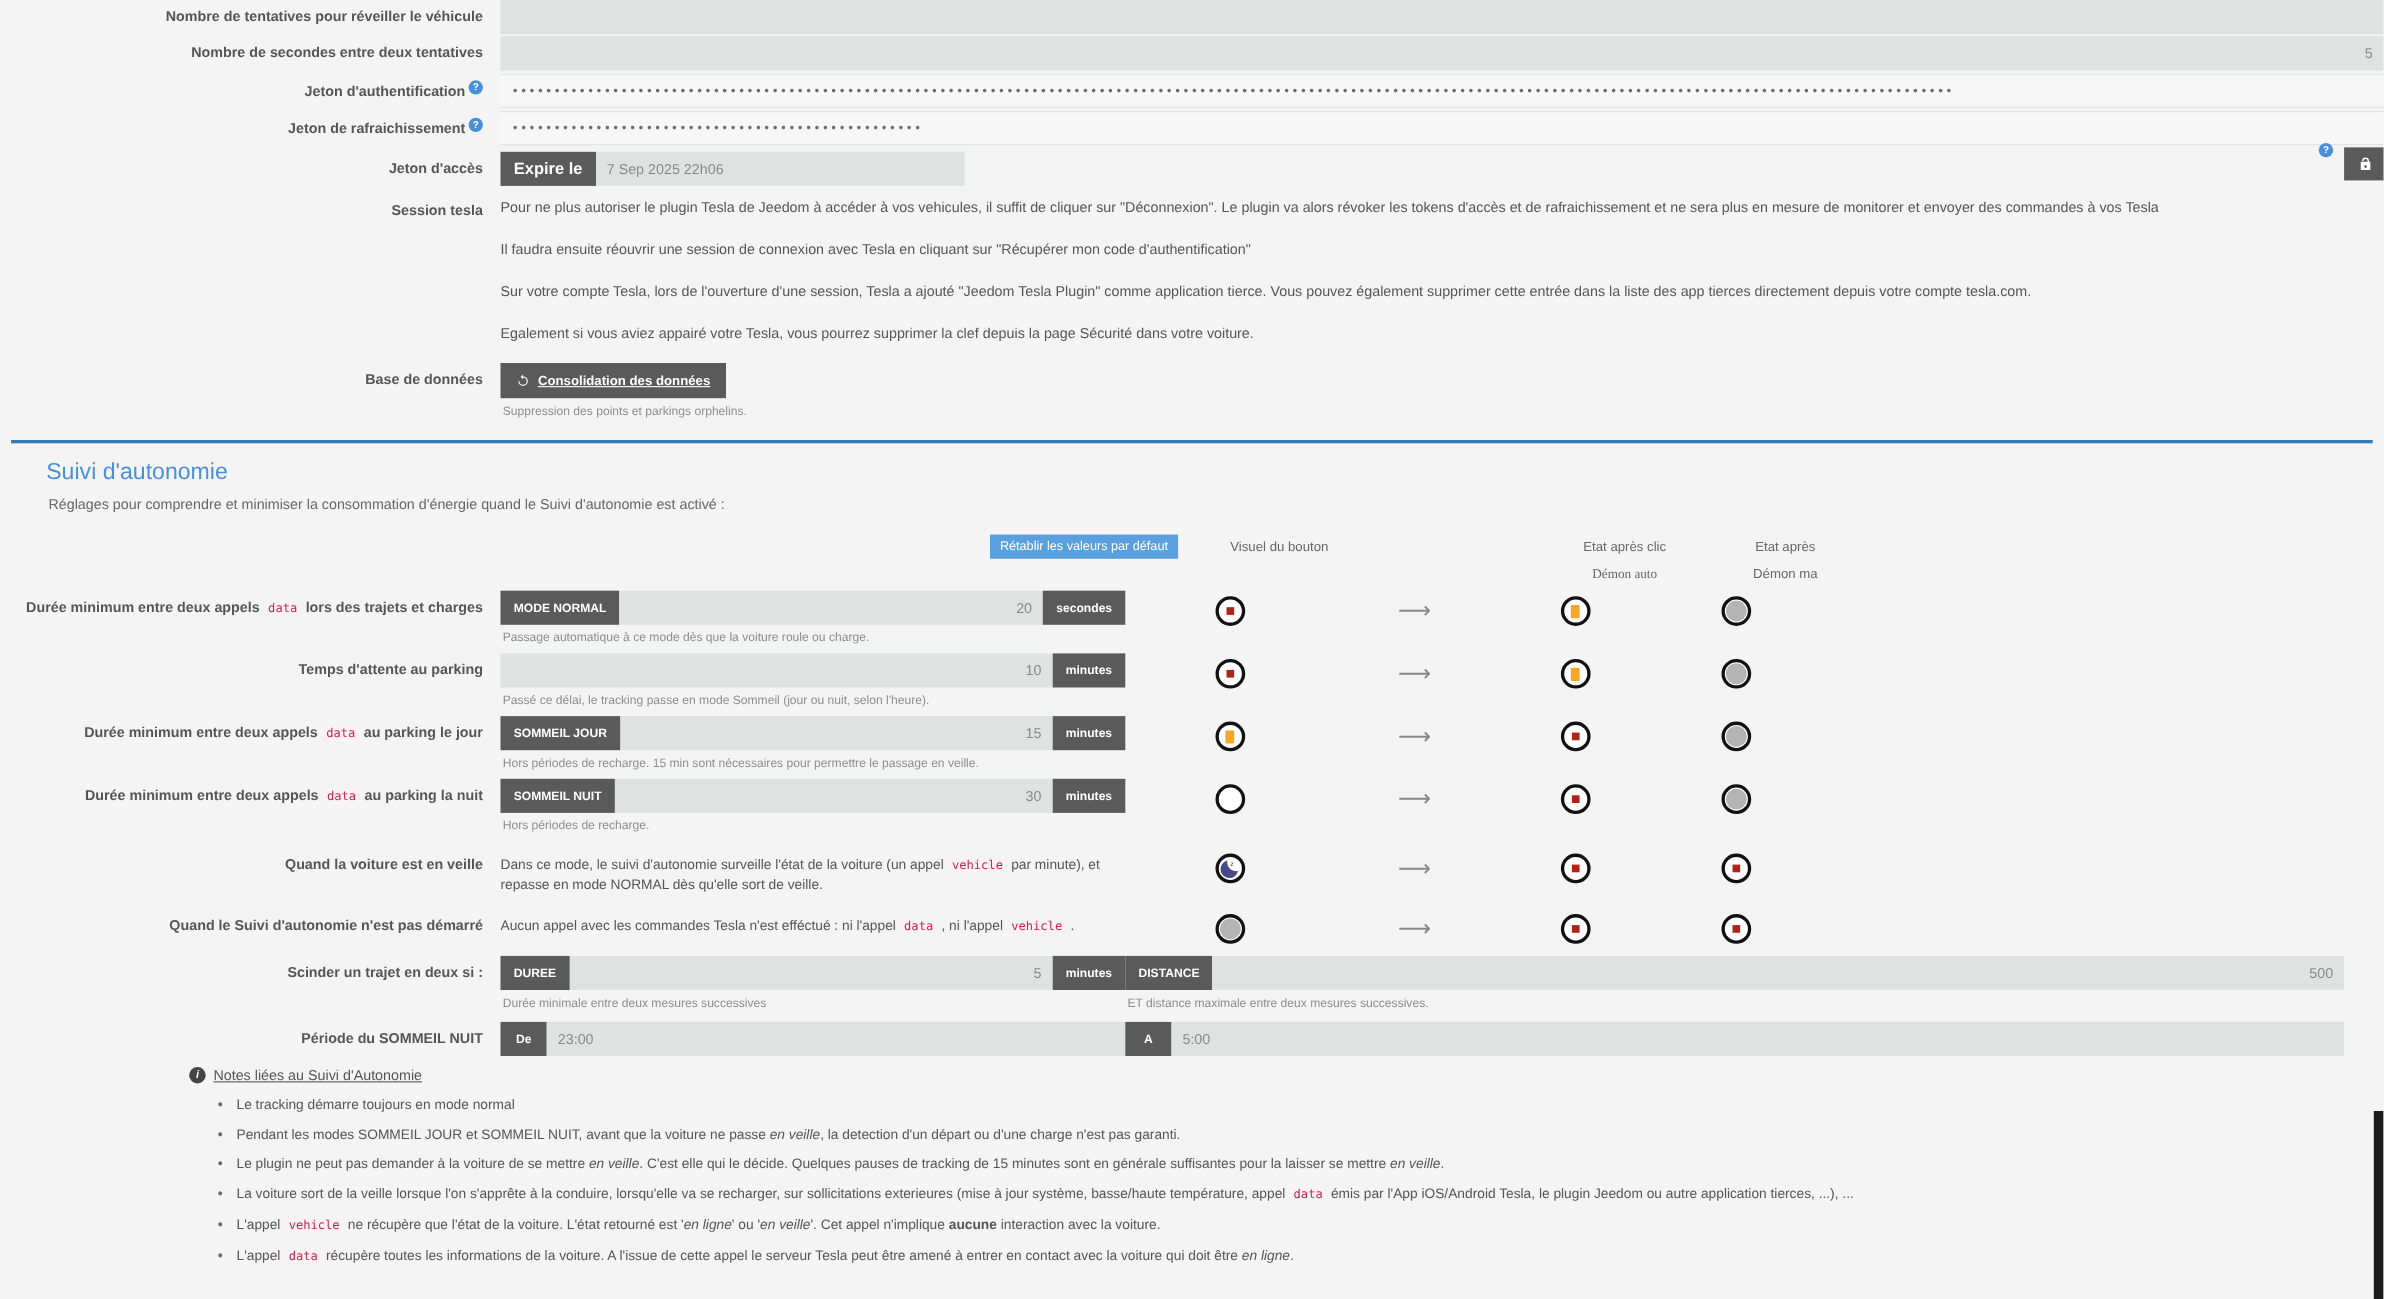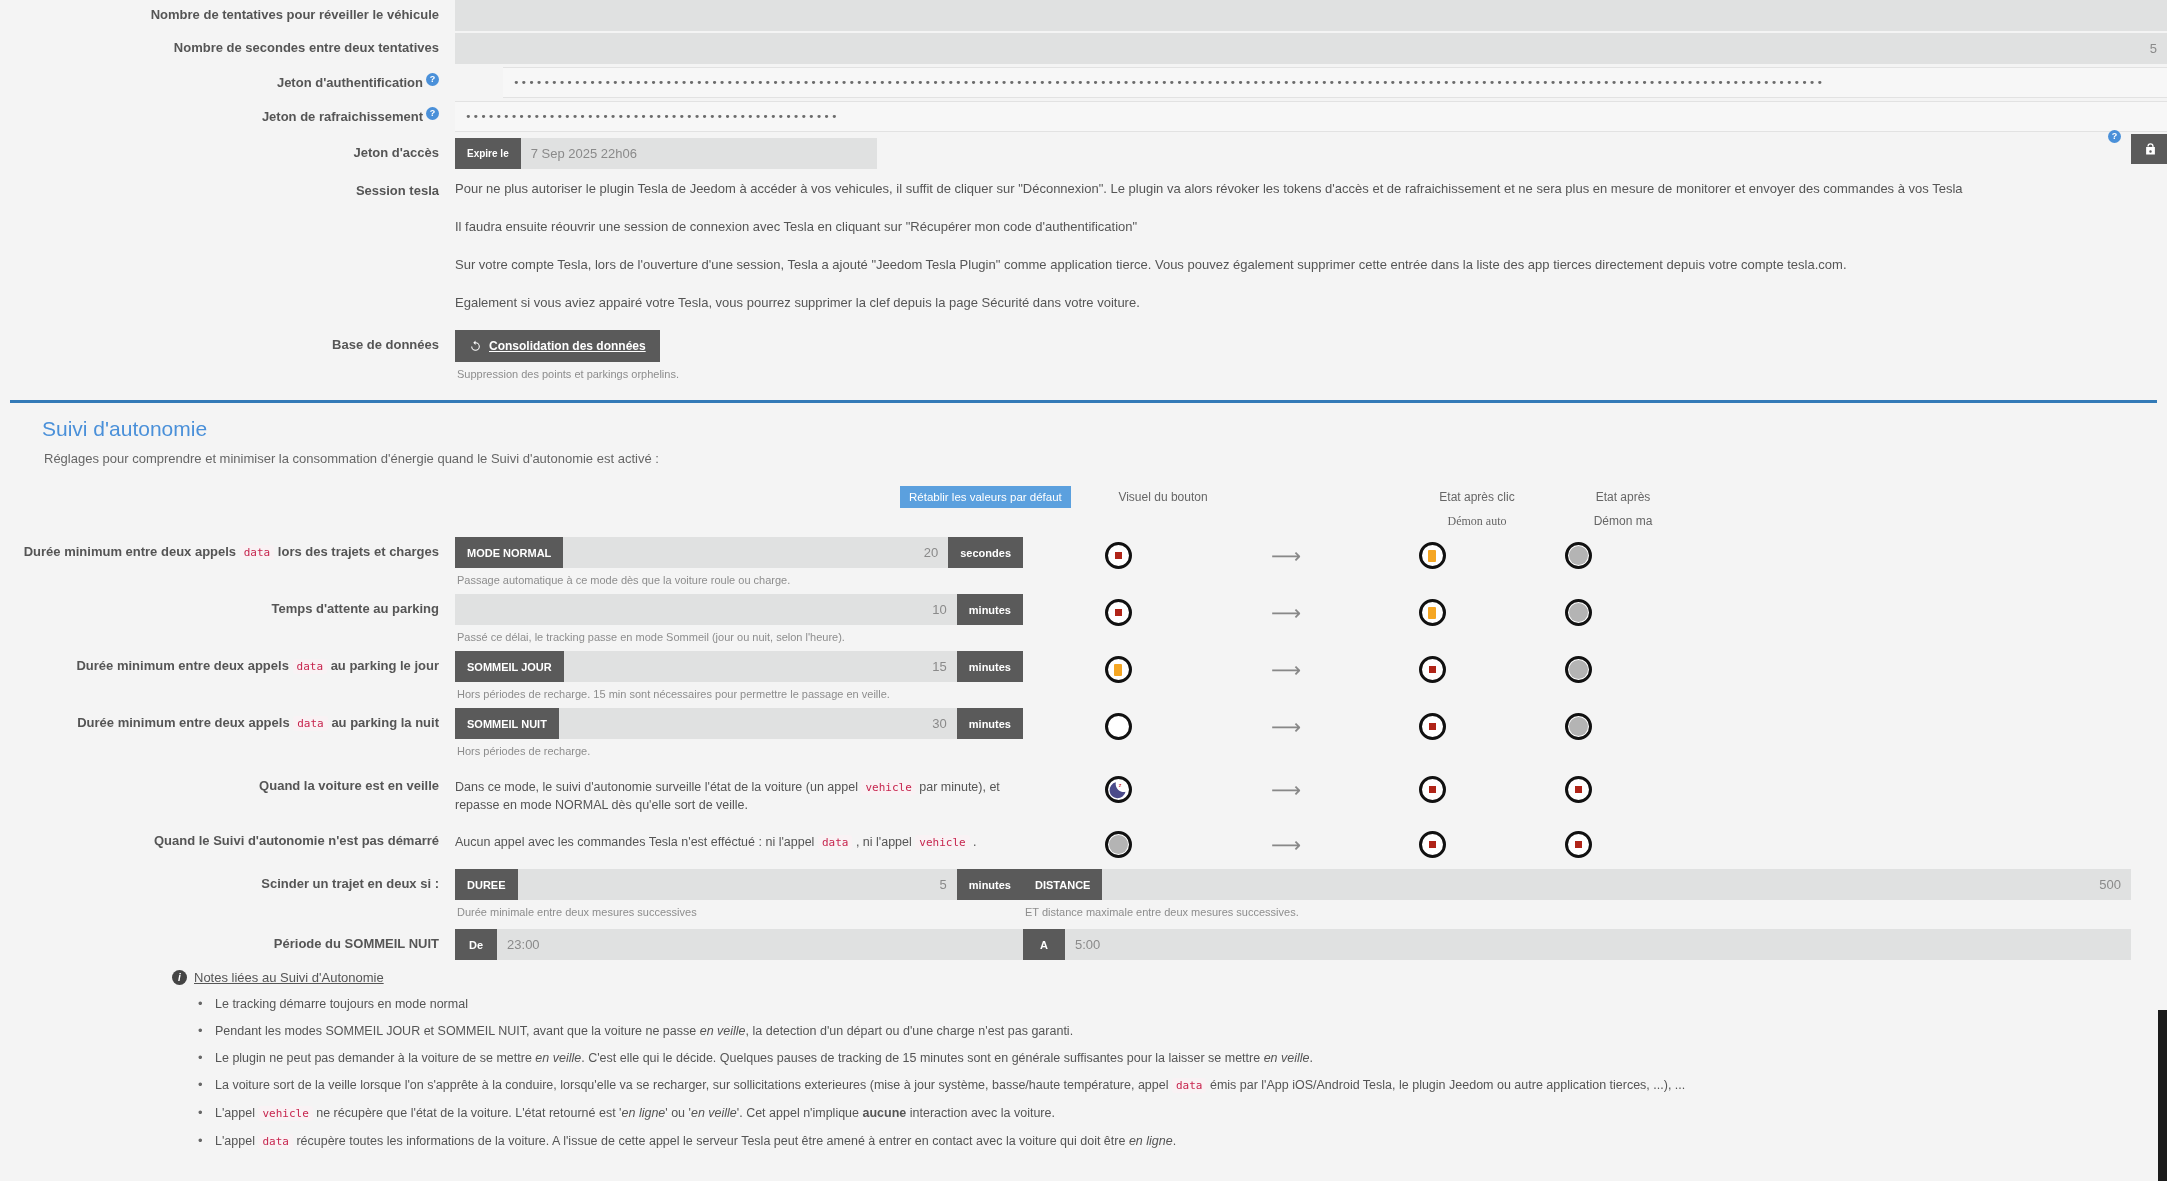--- a/index.html
+++ b/index.html
@@ -48,21 +48,21 @@
     letter-spacing: .5px; overflow: hidden; white-space: nowrap;
   }
   .dots { font-family: "DejaVu Sans Mono", monospace; font-size: 11px; color:#6b6b6b; letter-spacing:1px;}
 
   
   .igrp { display: flex; align-items: stretch; height: 31px; }
   .iaddon {
     background: #5a5a5a; color: #fff; font-size: 11px; font-weight: bold;
     display: flex; align-items: center; padding: 0 12px; white-space: nowrap;
   }
-  .iaddon.small { font-size: 10px; font-weight: bold; }
+  .iaddon.small { font-size: 15px; font-weight: bold; }
   .ibody {
     background: #e0e1e1; flex: 1; display: flex; align-items: center;
     padding: 0 10px; font-size: 13px; color: #8a8a8a;
   }
   .ibody.left { justify-content: flex-start; }
   .ibody.right { justify-content: flex-end; }
 
   .help {
     font-size: 11px; color: #8d8d8d; padding: 4px 0 0 2px; line-height: 16px;
   }
@@ -166,21 +166,21 @@
       </div>
     </div>
 
     <div class="row" style="margin-top:2px;">
       <div class="row-label">Nombre de secondes entre deux tentatives</div>
       <div class="row-field">
         <div class="inp">5</div>
       </div>
     </div>
 
-    <div class="row" style="margin-top:3px;gap:48px;">
+    <div class="row" style="margin-top:3px;">
       <div class="row-label">
         <span>Jeton d'authentification</span><span class="qmark">?</span>
       </div>
       <div class="row-field">
         <div class="inp-white">
             <span class="dots">••••••••••••••••••••••••••••••••••••••••••••••••••••••••••••••••••••••••••••••••••••••••••••••••••••••••••••••••••••••••••••••••••••••••••••••••••••••••••••••••••••••••••••</span>
           </div>
       </div>
     </div>
 

